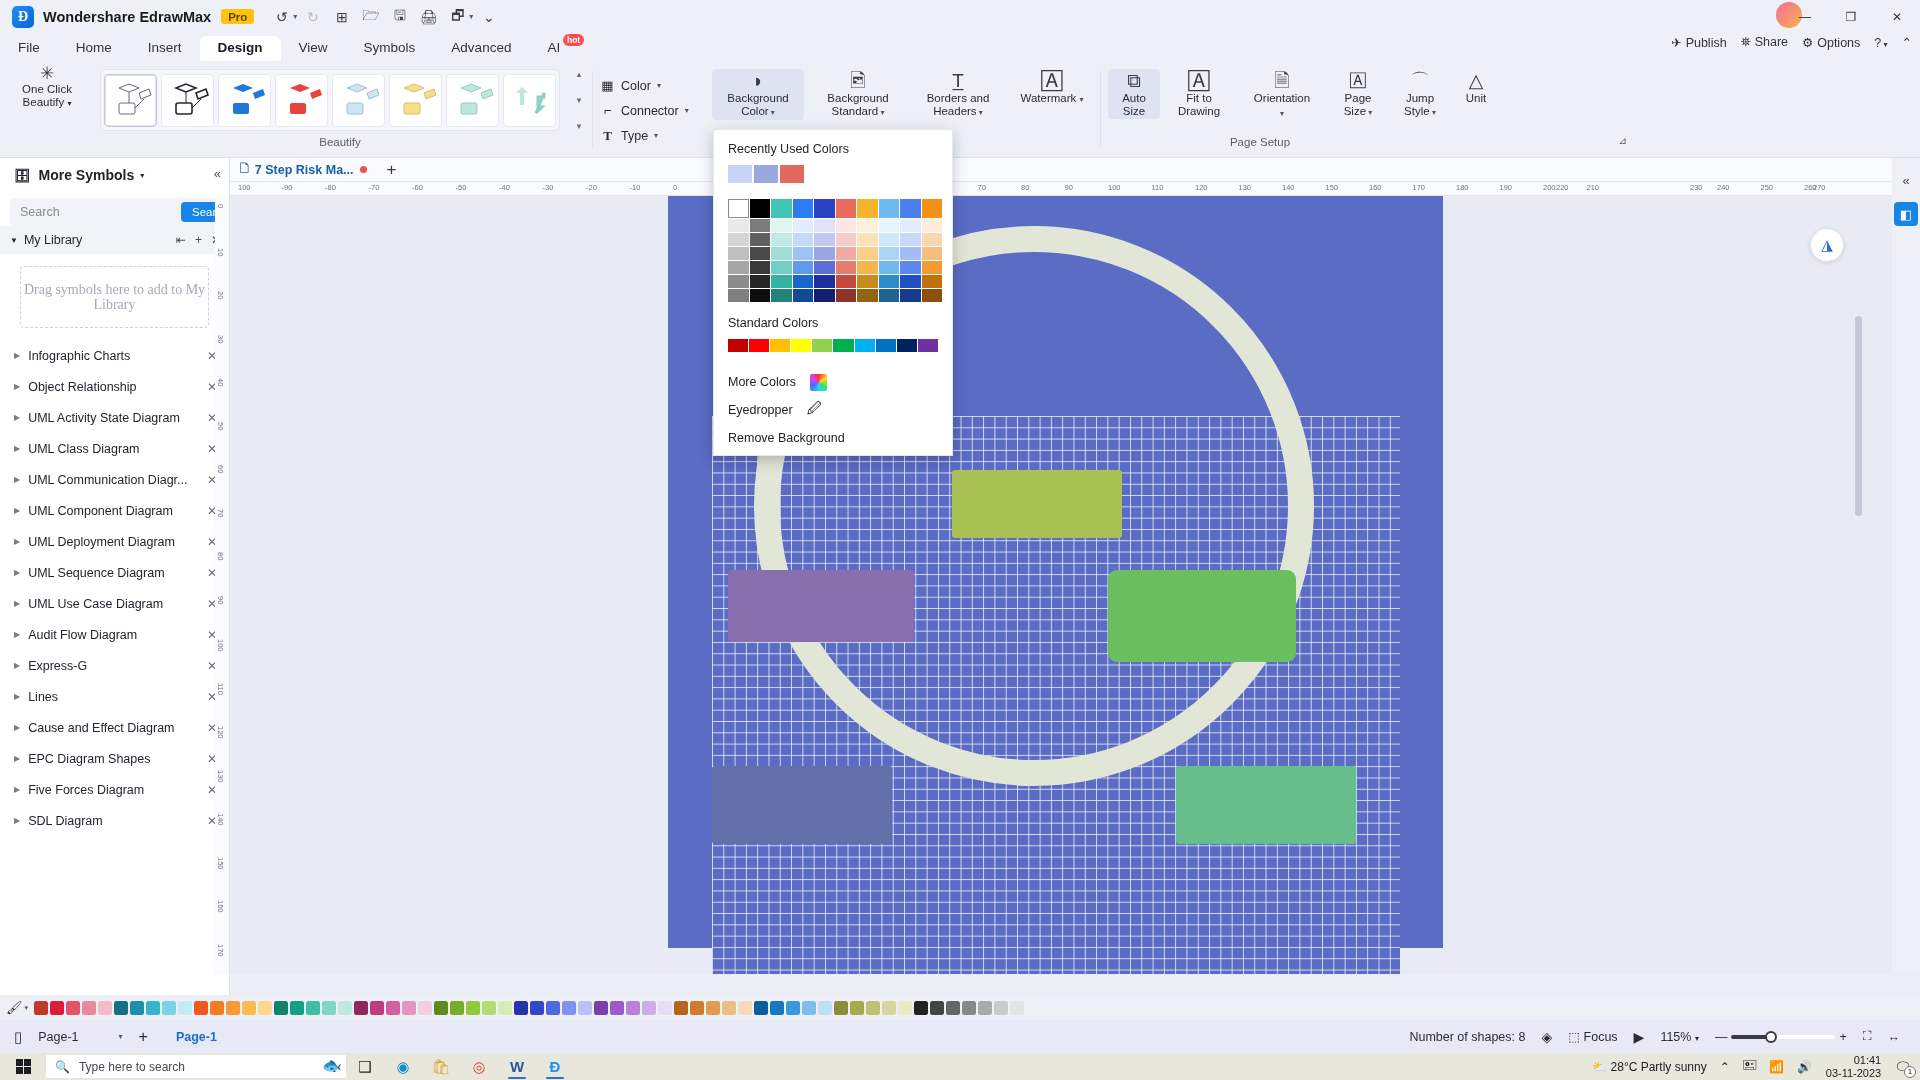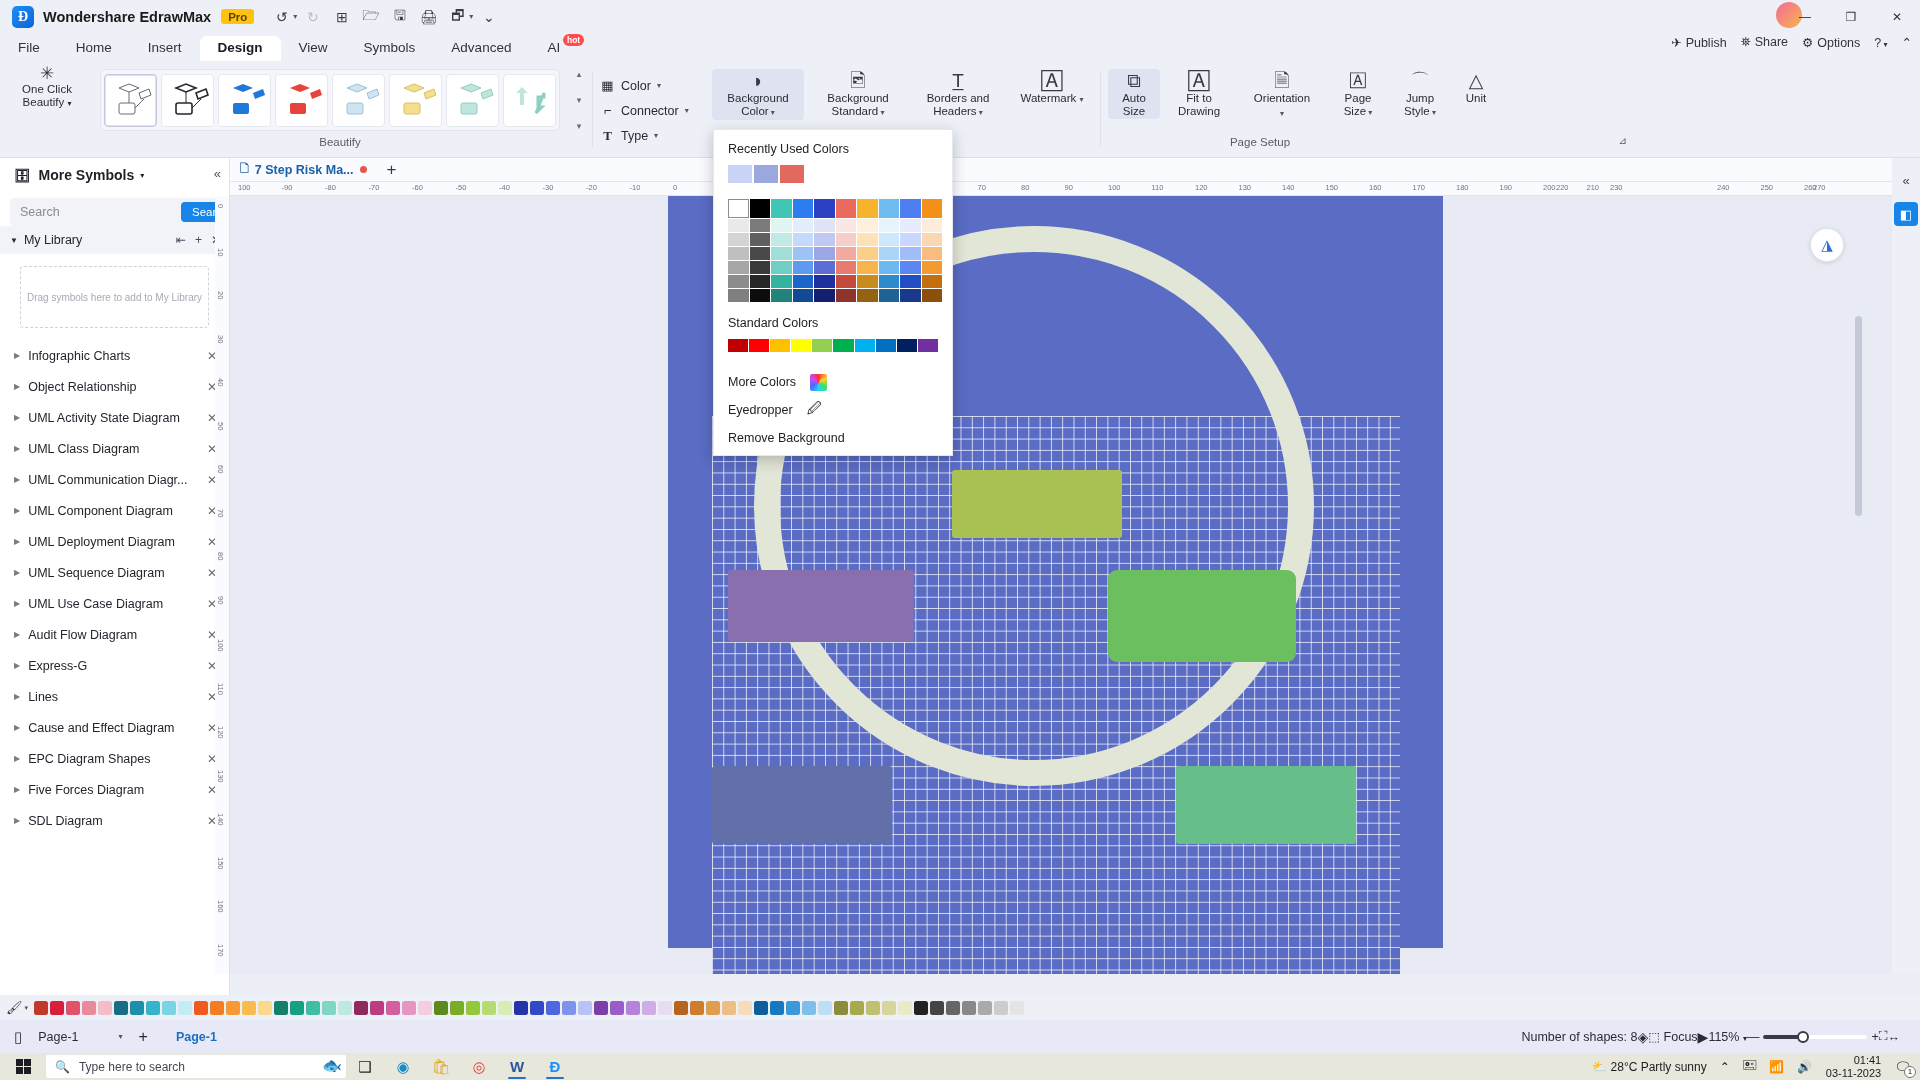--- a/index.html
+++ b/index.html
@@ -152,21 +152,21 @@
   .lib-row .manage { font-size: 12px; color: #3a3a46; }
   .mylib {
     display: flex; align-items: center; height: 28px; padding: 0 8px 0 10px;
     background: #f2f3f8; font-size: 12.5px; color: #25252e;
   }
   .mylib .tri { font-size: 8px; margin-right: 6px; }
   .mylib .acts { margin-left: auto; display: flex; gap: 9px; font-size: 12px; color: #4b4b58; }
   .droparea {
     margin: 12px 20px; border: 1px dashed #cdd1dd; border-radius: 4px;
     height: 62px; display: flex; align-items: center; justify-content: center;
-    text-align: center; font-size: 10px; color: #a7a9b6; line-height: 15px;
+    text-align: center; font-size: 14px; color: #a7a9b6; line-height: 15px; font-family: Liberation Serif, serif;
   }
   .libitem {
     display: flex; align-items: center; height: 31px; padding-left: 14px;
     font-size: 12.5px; color: #24242e;
   }
   .libitem .tri { font-size: 8px; color: #7a7a88; margin-right: 8px; }
   .libitem .x { margin-left: auto; margin-right: 12px; font-size: 12px; color: #6a6a78; }
   .lscroll {
     position: absolute; right: 2px; top: 205px; width: 5px; height: 135px;
     background: #c6c9d6; border-radius: 3px;
@@ -291,21 +291,21 @@
     background: #e7eaf6; display: flex; align-items: center; font-size: 12.5px; color: #2b2b35;
   }
   .sb-left { display: flex; align-items: center; gap: 10px; padding-left: 14px; }
   .pagesel {
     display: flex; align-items: center; gap: 40px; font-size: 12.5px;
     padding: 2px 6px;
   }
   .pagesel .car { font-size: 8px; color: #55555f; }
   .pagetab { color: #1a6fc4; font-weight: bold; margin-left: 18px; }
   .sb-right {
-    margin-left: auto; display: flex; align-items: center; padding-right: 20px;
+    margin-left: auto; display: flex; align-items: center; gap: 16px; padding-right: 20px;
   }
   .zoomslider { display: flex; align-items: center; gap: 4px; }
   .ztrack { width: 104px; height: 4px; background: #fff; border-radius: 3px; position: relative; }
   .zfill { position: absolute; left: 0; top: 0; width: 40px; height: 4px; background: #3a3a46; border-radius: 3px; }
   .zknob {
     position: absolute; left: 34px; top: -4px; width: 12px; height: 12px;
     border-radius: 50%; background: #fff; border: 2px solid #3a3a46;
   }
 
   
@@ -684,21 +684,21 @@
       <span class="tk" style="left: 1008.5px;">130</span>
       <span class="tk" style="left: 1052px;">140</span>
       <span class="tk" style="left: 1095.5px;">150</span>
       <span class="tk" style="left: 1139px;">160</span>
       <span class="tk" style="left: 1182.5px;">170</span>
       <span class="tk" style="left: 1226px;">180</span>
       <span class="tk" style="left: 1269.5px;">190</span>
       <span class="tk" style="left: 1313px;">200</span>
       <span class="tk" style="left: 1356.5px;">210</span>
       <span class="tk" style="left: 1326px;">220</span>
-      <span class="tk" style="left: 1380px;">230</span>
+      <span class="tk" style="left: 1460px;">230</span>
       <span class="tk" style="left: 1487px;">240</span>
       <span class="tk" style="left: 1530.5px;">250</span>
       <span class="tk" style="left: 1574px;">260</span>
       <span class="tk" style="left: 1583px;">270</span>
     </div>
   <div class="vruler" id="vruler">
       <span class="tk" style="top: 8px;">0</span>
       <span class="tk" style="top: 51.5px;">10</span>
       <span class="tk" style="top: 95px;">20</span>
       <span class="tk" style="top: 138.5px;">30</span>

